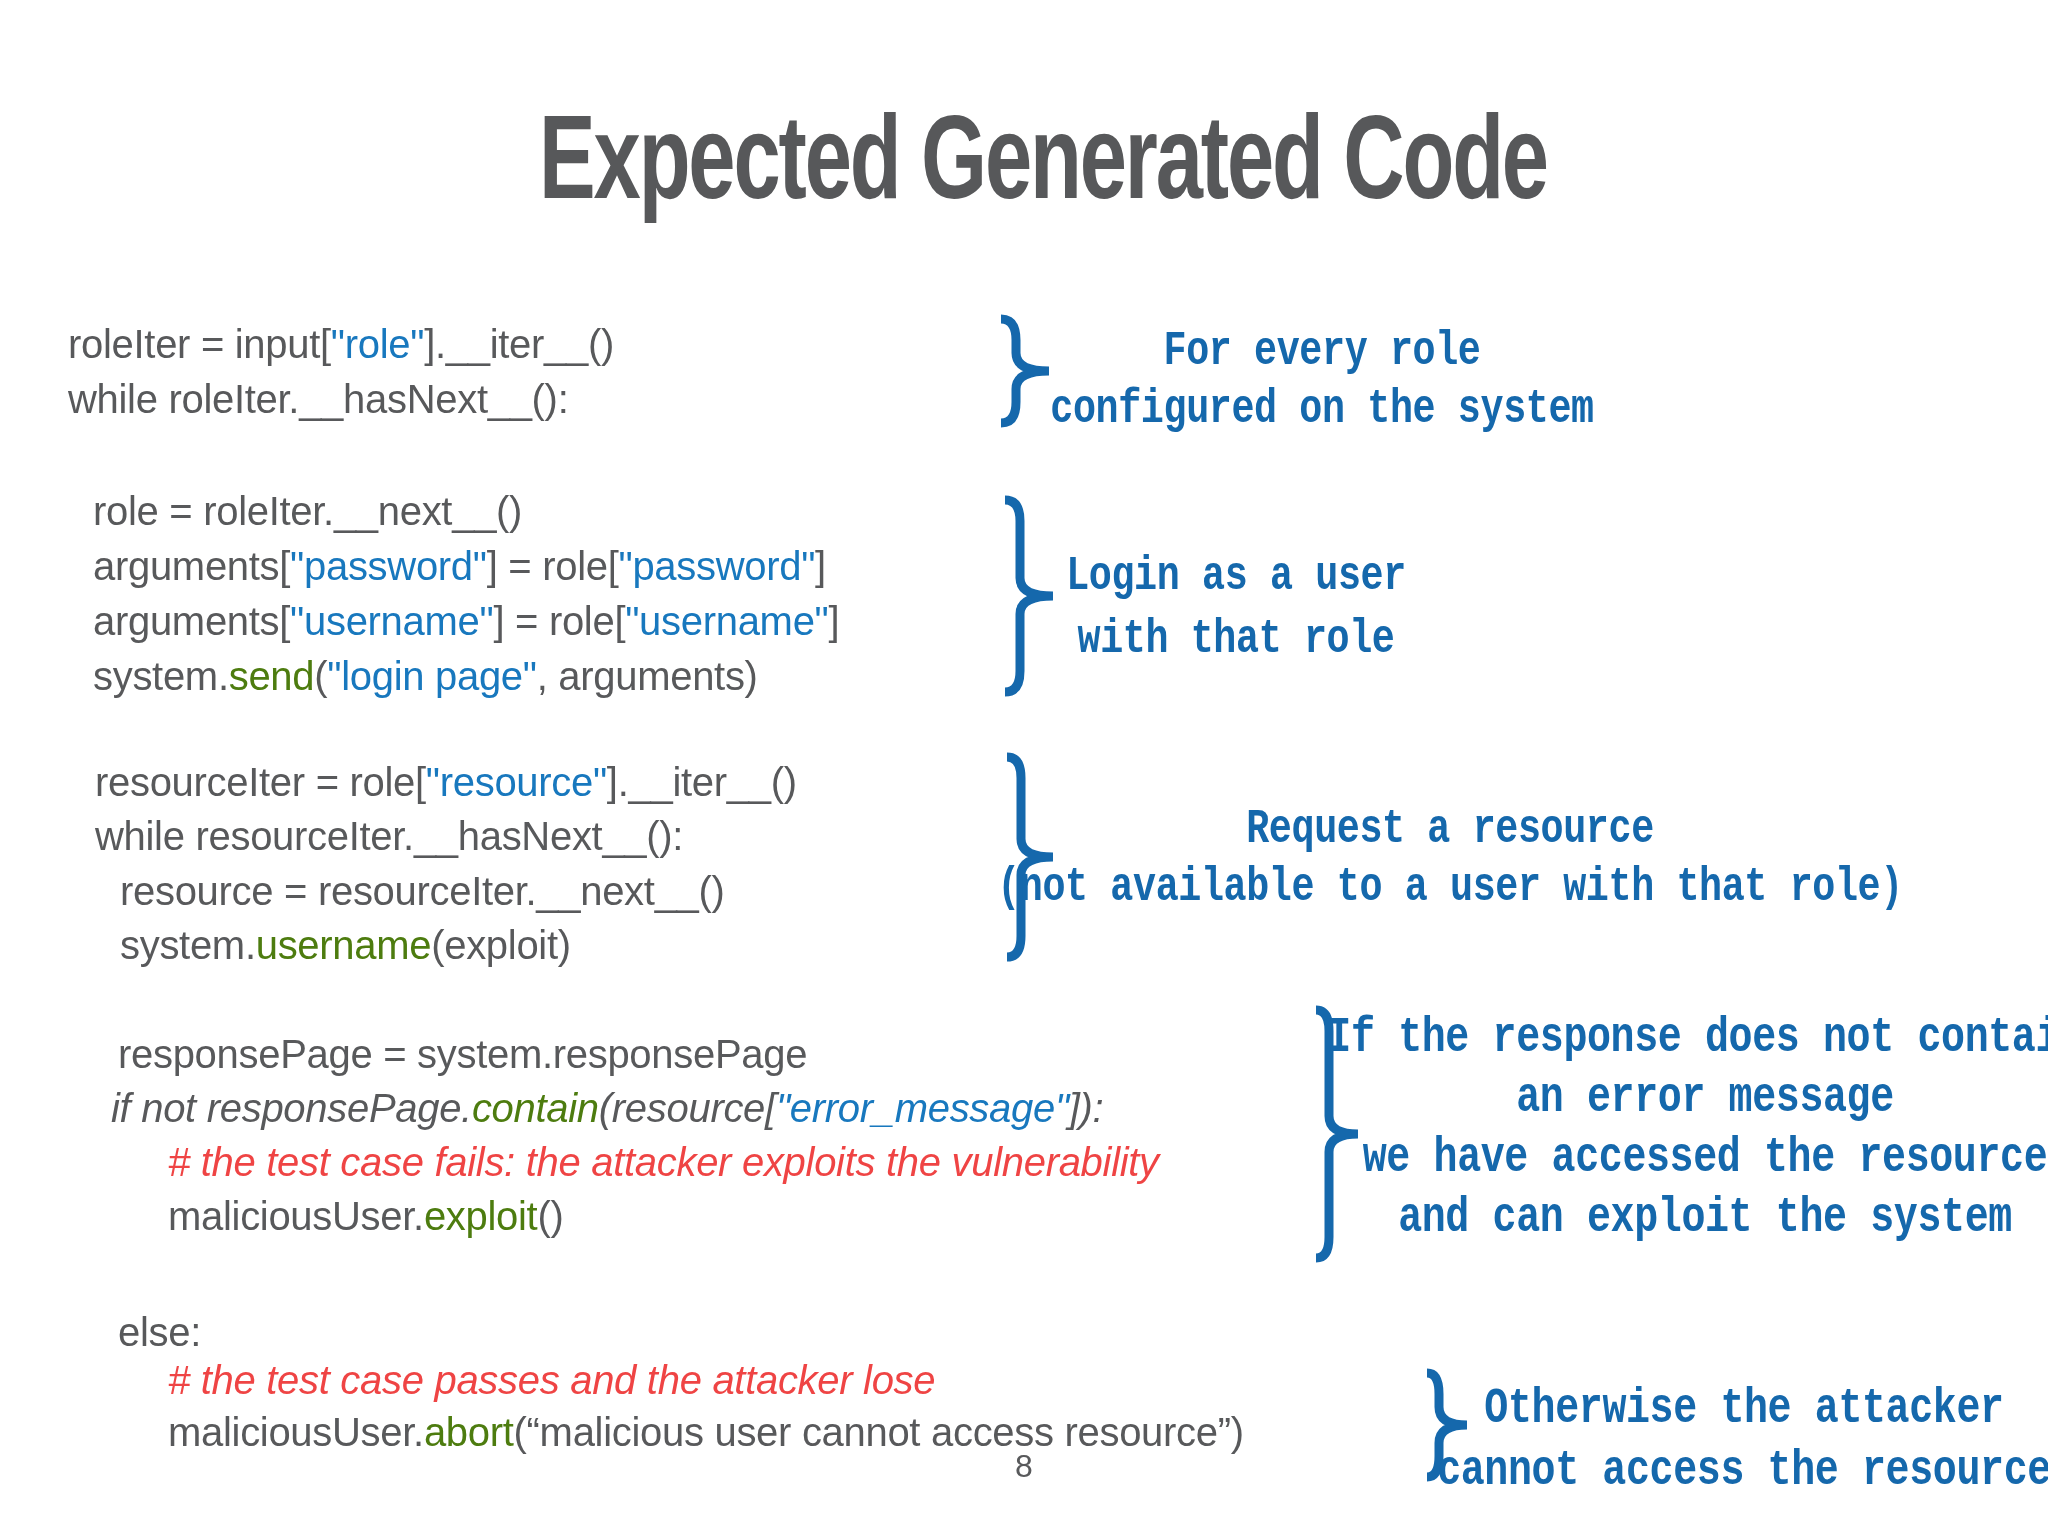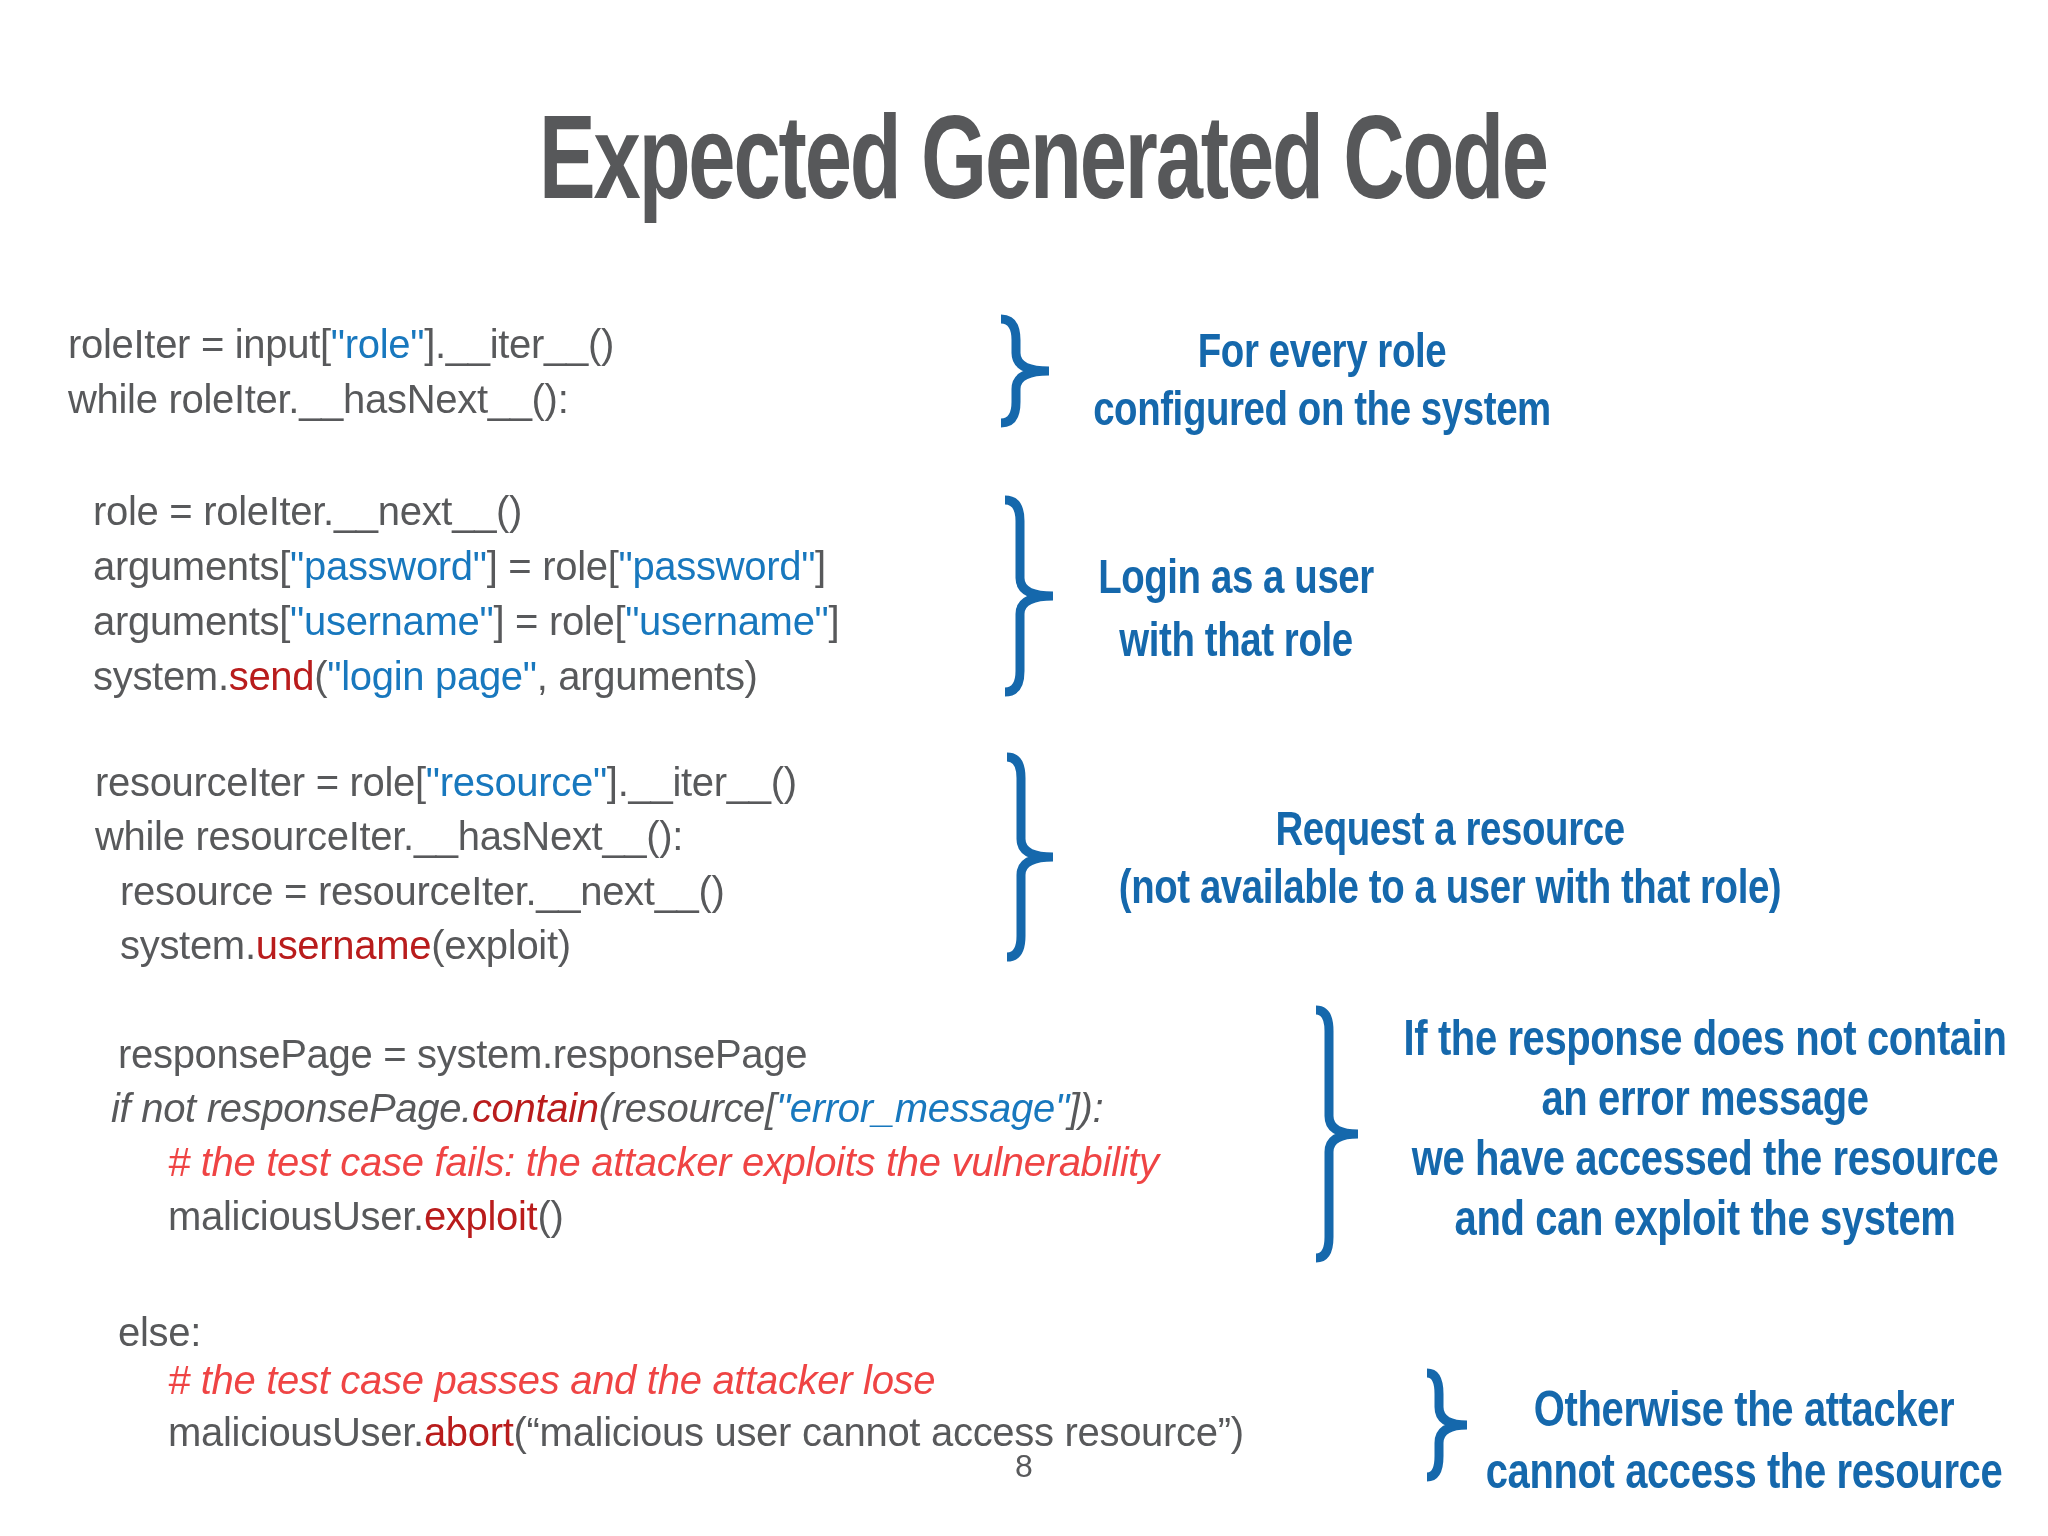--- a/index.html
+++ b/index.html
@@ -30,28 +30,29 @@
   .code-line{
     position:absolute;
     white-space:pre;
     font-size:40px;
     line-height:1.1;
     color:#58595B;
     letter-spacing:-0.3px;
   }
   .seg-plain{color:#58595B;margin-top:32px;}
   .seg-string{color:#1878BE;}
-  .seg-method{color:#b91c1c;}
+  .seg-method{color:#4d7c0f;}
   .seg-comment{color:#ef4444;font-style:italic;}
   
   .annotation{
     position:absolute;
     transform:translateX(-50%);
     white-space:nowrap;
     text-align:center;
+    font-family:Liberation Mono, monospace;
   }
   .annotation-inner{
     display:block;
     transform:scaleX(0.8);
     transform-origin:center top;
     font-weight:bold;
     color:#1568AC;
     letter-spacing:-0.5px;
   }
   .annotation-line{display:block;}

